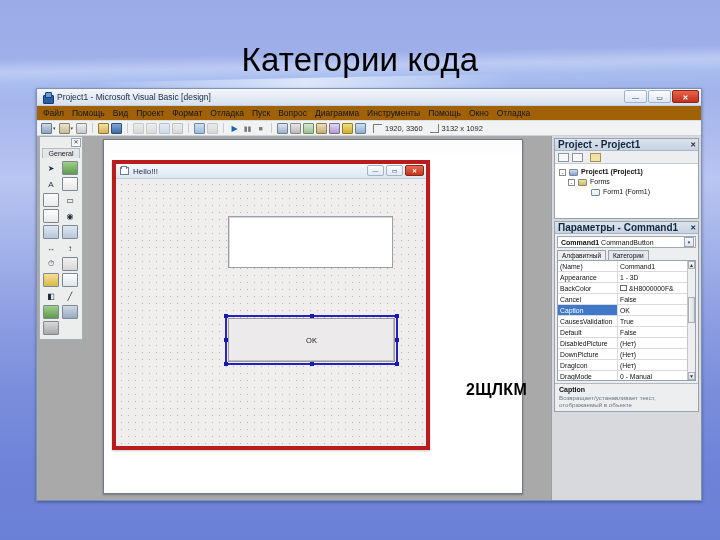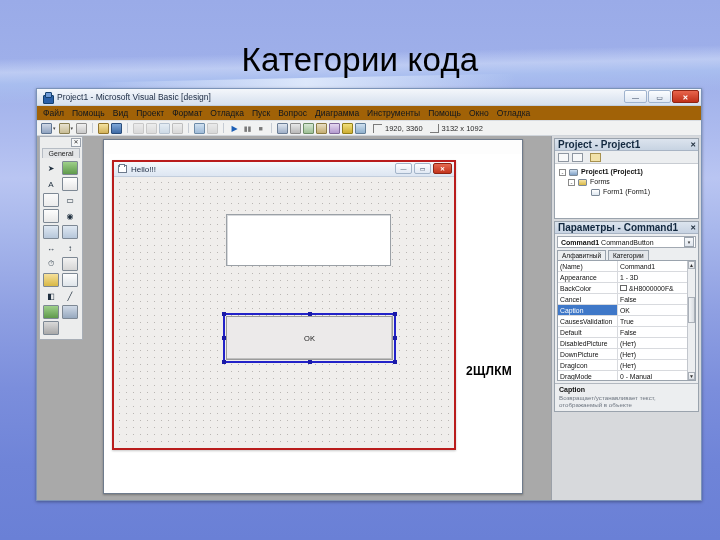--- a/index.html
+++ b/index.html
@@ -134,22 +134,22 @@
   }
   .designer-title .fico:after{
     content:""; position:absolute; left:0; top:-2px; width:4px; height:2px;
     background:#fff; border:1px solid #6d7a8c; border-bottom:none;
   }
   .designer-title span { font-size:8px; color:#1b2a42; }
 
   .designer-canvas { position:absolute; left:0; top:14px; right:0; bottom:0; background:#fff; padding:6px; }
 
   .form-win {
-    position:absolute; left:8px; top:6px; width:344px; height:290px;
-    background:#eef1f6; border:2px solid #b91c1c;
+    position:absolute; left:8px; top:6px; width:318px; height:290px;
+    background:#eef1f6; border:4px solid #b91c1c;
     box-shadow:0 1px 2px rgba(0,0,0,.22);
   }
   .form-titlebar {
     height:15px; background:linear-gradient(180deg,#f6f9fc 0%,#e6edf6 60%,#dde6f2 100%);
     border-bottom:1px solid #c3cedd; display:flex; align-items:center; padding-left:4px;
     position:relative;
   }
   .form-titlebar .fico2 {
     width:9px; height:8px; border:1px solid #6d7a8c; background:#fff;
     margin-right:4px; position:relative; flex:0 0 auto;
@@ -188,22 +188,22 @@
     display:flex; align-items:center; justify-content:center;
   }
   .okbtn span { font-size:7.5px; color:#202020; }
   .sel-frame {
     position:absolute; left:109px; top:136px; width:173px; height:50px;
     border:2px solid #2222c8; pointer-events:none;
   }
   .handle { position:absolute; width:4px; height:4px; background:#1a1aa8; }
 
   .annotation {
-    position:absolute; left:402px; top:228px;
-    font-size:12px; font-weight:bold; color:#000;
+    position:absolute; left:402px; top:245px;
+    font-size:16px; font-weight:bold; color:#000;
     font-family:"Liberation Sans", sans-serif;
     z-index:9; letter-spacing:.3px;
   }
 
   
   .vb-right { width:150px; background:#d7d9dc; border-left:1px solid #9aa0a8; position:relative; }
   .panel { background:#eceef0; border:1px solid #9aa3ad; margin:2px; }
   .panel-head {
     height:12px; background:linear-gradient(180deg,#dce4ee,#c7d3e2);
     display:flex; align-items:center; justify-content:space-between;

